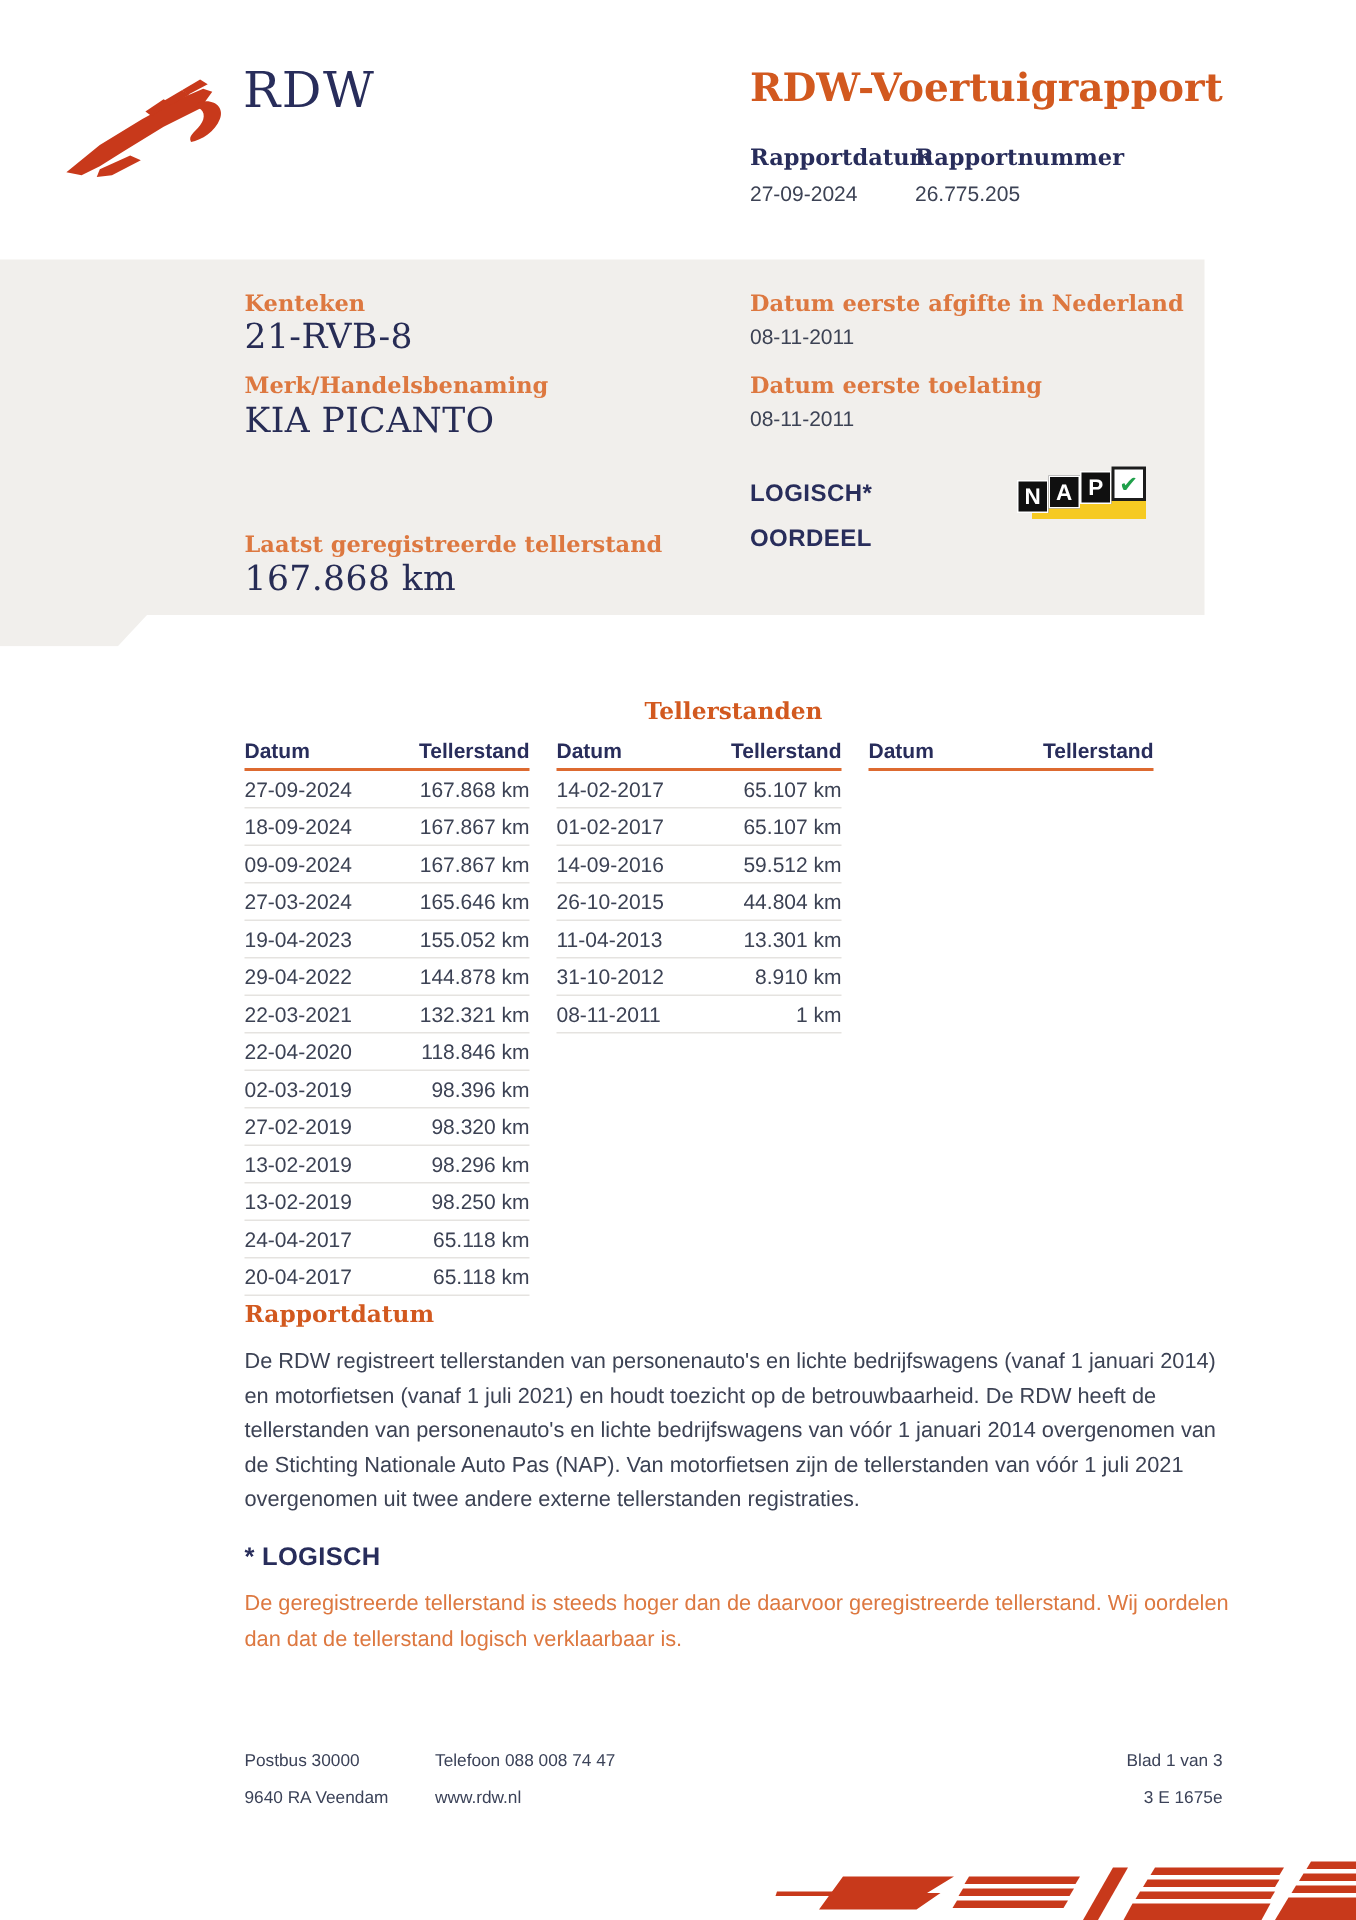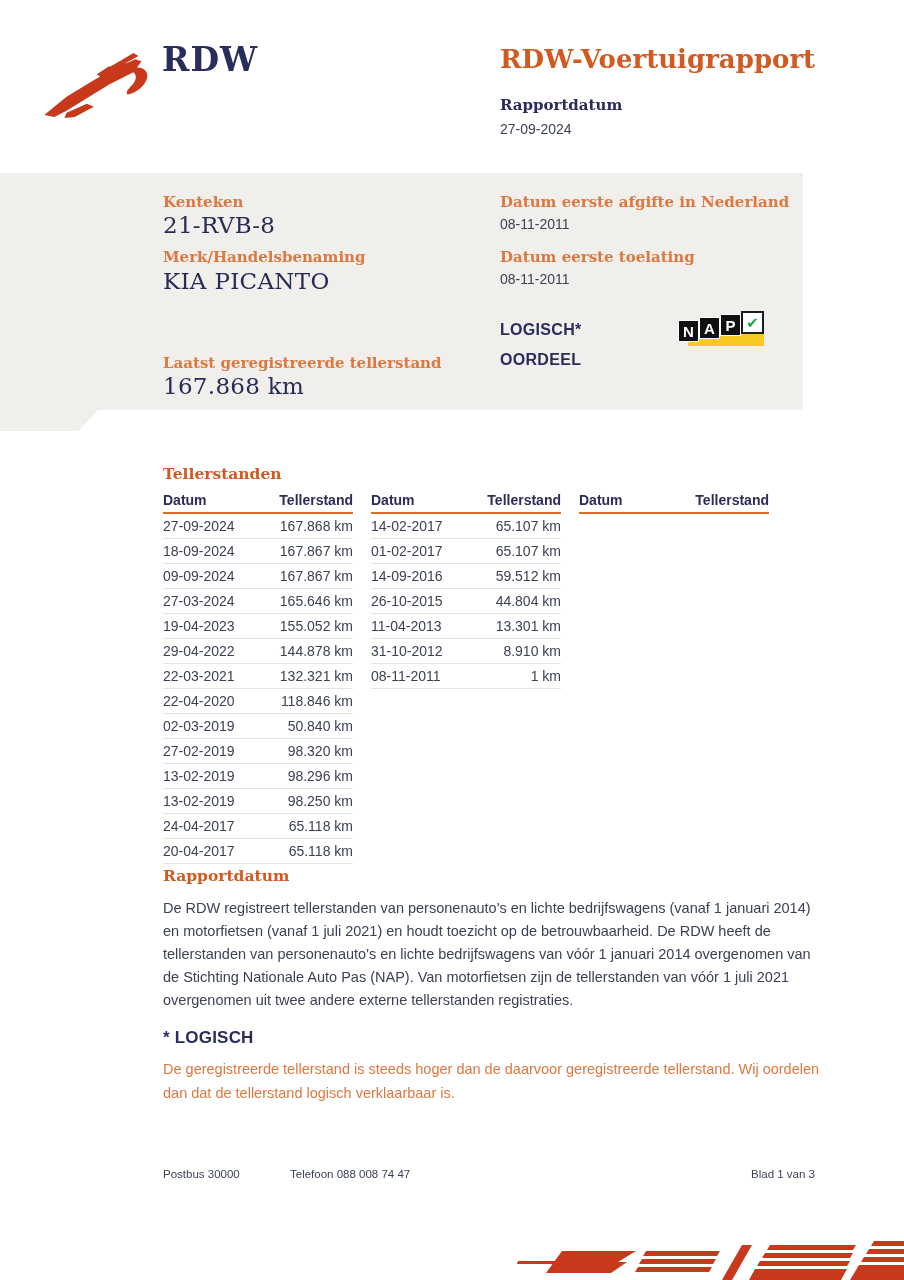--- a/index.html
+++ b/index.html
@@ -4,21 +4,21 @@
 <style>
   html,body{margin:0;padding:0;background:#ffffff;}
   .page{
     position:relative;width:904px;height:1280px;background:#fff;overflow:hidden;
     font-family:"Liberation Sans","DejaVu Sans",sans-serif;color:var(--body-text,#3c4254);
   }
 
   
   .logo-icon{position:absolute;left:36px;top:48px;width:132px;height:76px;}
   .wordmark{position:absolute;left:162px;top:40px;font-family:"DejaVu Serif","Liberation Serif",serif;
-    font-size:33px;font-weight:700;letter-spacing:1px;color:var(--navy,#282d5b);}
+    font-size:33px;font-weight:400;letter-spacing:1px;color:var(--navy,#282d5b);}
   .doc-title{position:absolute;left:500px;top:44px;font-family:"DejaVu Serif","Liberation Serif",serif;
     font-size:26px;font-weight:700;color:var(--accent-orange,#d2591f);}
   .report-meta{position:absolute;left:500px;top:96px;display:flex;}
   .meta-col{width:110px;}
   .meta-col+.meta-col{width:auto;}
   .meta-label{font-family:"DejaVu Serif","Liberation Serif",serif;font-size:15px;font-weight:700;color:var(--navy,#282d5b);}
   .meta-value{margin-top:7px;font-size:14px;color:var(--body-text,#3c4254);}
 
   
   .panel{position:absolute;left:0;top:173px;width:803px;height:237px;background:var(--panel-bg,#f1efec);}
@@ -36,21 +36,21 @@
   .nap{position:absolute;left:678px;top:311px;width:88px;height:40px;}
   .nap-yellow{position:absolute;left:10px;top:16px;width:76px;height:19px;background:var(--nap-yellow,#f6ca22);}
   .nap-tile{position:absolute;width:21px;height:22px;background:#101010;color:#fff;
     font-size:15px;font-weight:700;display:flex;align-items:center;justify-content:center;
     border:1px solid #fff;box-sizing:border-box;}
   .nap-check{position:absolute;left:63px;top:0;width:23px;height:23px;background:#fff;border:2px solid #1c1c1c;
     box-sizing:border-box;color:var(--nap-green,#1fa04a);font-size:15px;font-weight:700;
     display:flex;align-items:center;justify-content:center;}
 
   
-  .tables{position:absolute;left:163px;top:464px;width:652px;}
+  .tables{position:absolute;left:163px;top:464px;width:652px;text-align:center;}
   .section-title{font-family:"DejaVu Serif","Liberation Serif",serif;font-size:15.5px;font-weight:700;
     color:var(--accent-orange,#d2591f);}
   .cols{display:flex;gap:18px;margin-top:9px;}
   .tcol{width:190px;}
   .thead{display:flex;justify-content:space-between;font-size:14px;font-weight:700;color:var(--navy,#282d5b);
     padding-bottom:4px;border-bottom:2px solid var(--rule-orange,#dd6a30);}
   .trow{display:flex;justify-content:space-between;font-size:14px;color:var(--body-text,#3c4254);
     padding:4px 0 3px;border-bottom:1px solid var(--row-line,#e5e3e0);line-height:17px;}
 
   
@@ -84,20 +84,24 @@
     </g>
   </svg>
   <div class="wordmark">RDW</div>
 
   <div class="doc-title">RDW-Voertuigrapport</div>
   <div class="report-meta">
     <div class="meta-col">
       <div class="meta-label">Rapportdatum</div>
       <div class="meta-value">27-09-2024</div>
     </div>
+    <div class="meta-col">
+      <div class="meta-label">Rapportnummer</div>
+      <div class="meta-value">26.775.205</div>
+    </div>
   </div>
 
   <div class="panel"></div>
   <div class="panel-tab"></div>
 
   <div class="olabel" style="left:163px;top:193px;">Kenteken</div>
   <div class="bigval" style="left:163px;top:212px;">21-RVB-8</div>
 
   <div class="olabel" style="left:163px;top:248px;">Merk/Handelsbenaming</div>
   <div class="bigval" style="left:163px;top:268px;">KIA PICANTO</div>
@@ -160,21 +164,21 @@
             <div class="trow">
               <span>22-03-2021</span>
               <span>132.321 km</span>
             </div>
             <div class="trow">
               <span>22-04-2020</span>
               <span>118.846 km</span>
             </div>
             <div class="trow">
               <span>02-03-2019</span>
-              <span>50.840 km</span>
+              <span>98.396 km</span>
             </div>
             <div class="trow">
               <span>27-02-2019</span>
               <span>98.320 km</span>
             </div>
             <div class="trow">
               <span>13-02-2019</span>
               <span>98.296 km</span>
             </div>
             <div class="trow">
@@ -242,20 +246,25 @@
     <p>De RDW registreert tellerstanden van personenauto's en lichte bedrijfswagens (vanaf 1 januari 2014) en motorfietsen (vanaf 1 juli 2021) en houdt toezicht op de betrouwbaarheid. De RDW heeft de tellerstanden van personenauto's en lichte bedrijfswagens van vóór 1 januari 2014 overgenomen van de Stichting Nationale Auto Pas (NAP). Van motorfietsen zijn de tellerstanden van vóór 1 juli 2021 overgenomen uit twee andere externe tellerstanden registraties.</p>
     <div class="logisch-h">* LOGISCH</div>
     <div class="logisch-p">De geregistreerde tellerstand is steeds hoger dan de daarvoor geregistreerde tellerstand. Wij oordelen dan dat de tellerstand logisch verklaarbaar is.</div>
   </div>
 
   <div class="footer">
     <div class="footer-row">
       <div class="f-col1">Postbus 30000</div>
       <div class="f-col2">Telefoon 088 008 74 47</div>
       <div class="f-col3">Blad 1 van 3</div>
+    </div>
+    <div class="footer-row">
+      <div class="f-col1">9640 RA Veendam</div>
+      <div class="f-col2">www.rdw.nl</div>
+      <div class="f-col3">3 E 1675e</div>
     </div>
   </div>
 
   <svg class="stripes" viewBox="0 0 420 55" xmlns="http://www.w3.org/2000/svg">
     <g fill="#c8391b">
       <polygon points="34,36 80,36 79,39 33,39"></polygon>
       <polygon points="78,26 152,26 134,37 143,37 127,48 62,48"></polygon>
       <polygon points="162,26 236,26 233,31 159,31"></polygon>
       <polygon points="158,34 232,34 229,39 155,39"></polygon>
       <polygon points="154,42 228,42 225,47 151,47"></polygon>

